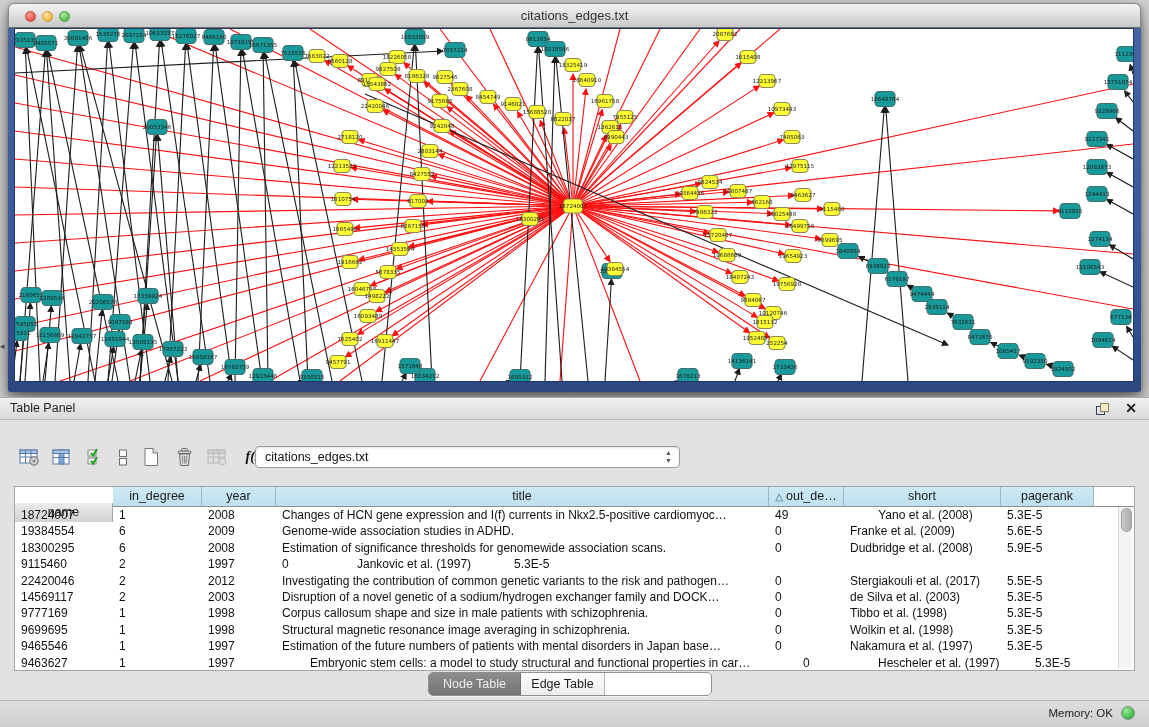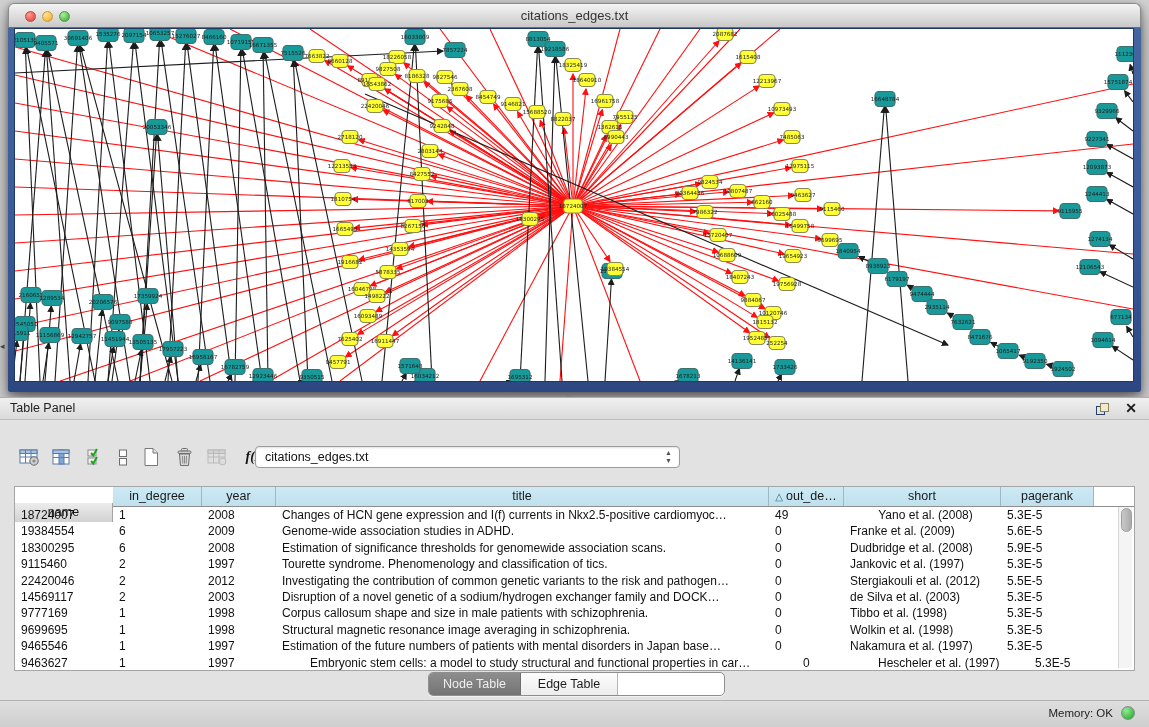--- a/index.html
+++ b/index.html
@@ -658,32 +658,31 @@
           <div class="td" style="width: 74px;">2008</div>
           <div class="td" style="width: 493px;">Estimation of significance thresholds for genomewide association scans.</div>
           <div class="td" style="width: 75px;">0</div>
           <div class="td" style="width: 157px;">Dudbridge et al. (2008)</div>
           <div class="td" style="width: 93px;">5.9E-5</div>
         </div>
         <div class="tr">
           <div class="td" style="width: 98px;">9115460</div>
           <div class="td" style="width: 89px;">2</div>
           <div class="td" style="width: 74px;">1997</div>
-          <div class="td" style="width: 493px;">Tourette syndrome. Phenomenology and classification of tics.</div>
           <div class="td" style="width: 75px;">0</div>
           <div class="td" style="width: 157px;">Jankovic et al. (1997)</div>
           <div class="td" style="width: 93px;">5.3E-5</div>
         </div>
         <div class="tr">
           <div class="td" style="width: 98px;">22420046</div>
           <div class="td" style="width: 89px;">2</div>
           <div class="td" style="width: 74px;">2012</div>
           <div class="td" style="width: 493px;">Investigating the contribution of common genetic variants to the risk and pathogen…</div>
           <div class="td" style="width: 75px;">0</div>
-          <div class="td" style="width: 157px;">Stergiakouli et al. (2012)</div>
+          <div class="td" style="width: 157px;">Stergiakouli et al. (2017)</div>
           <div class="td" style="width: 93px;">5.5E-5</div>
         </div>
         <div class="tr">
           <div class="td" style="width: 98px;">14569117</div>
           <div class="td" style="width: 89px;">2</div>
           <div class="td" style="width: 74px;">2003</div>
           <div class="td" style="width: 493px;">Disruption of a novel genetic of a sodium/hydrogen exchanger family and DOCK…</div>
           <div class="td" style="width: 75px;">0</div>
           <div class="td" style="width: 157px;">de Silva et al. (2003)</div>
           <div class="td" style="width: 93px;">5.3E-5</div>
@@ -725,21 +724,21 @@
           <div class="td" style="width: 93px;">5.3E-5</div>
         </div>
       </div>
     <div class="vscroll">
       <div class="vthumb"></div>
     </div>
   </div>
 
   <div class="tabs" id="tabs">
       <div class="tab sel" style="width: 92px;">Node Table</div>
-      <div class="tab" style="width: 97px;">Edge Table</div>
+      <div class="tab" style="width: 84px;">Edge Table</div>
       <div class="tab" style="width: 106px;">Network Table</div>
     </div>
 </div>
 
 <div class="statusbar">
   <span class="mem">Memory: OK</span>
   <span class="mem-dot"></span>
 </div>
 
 </body></html>

